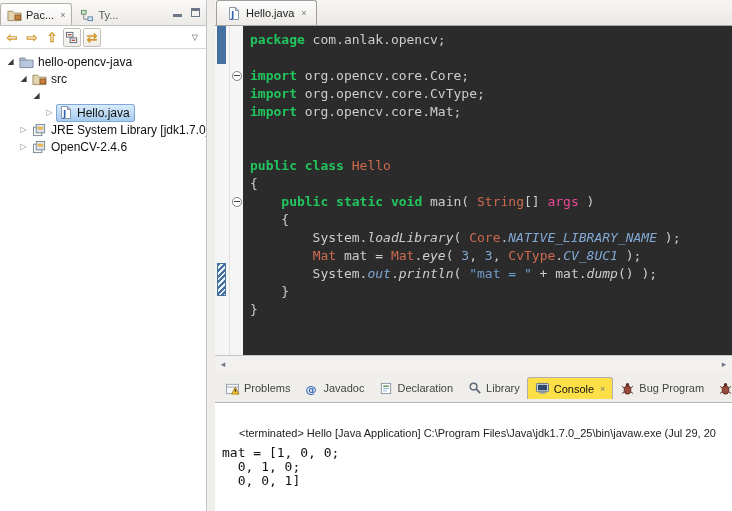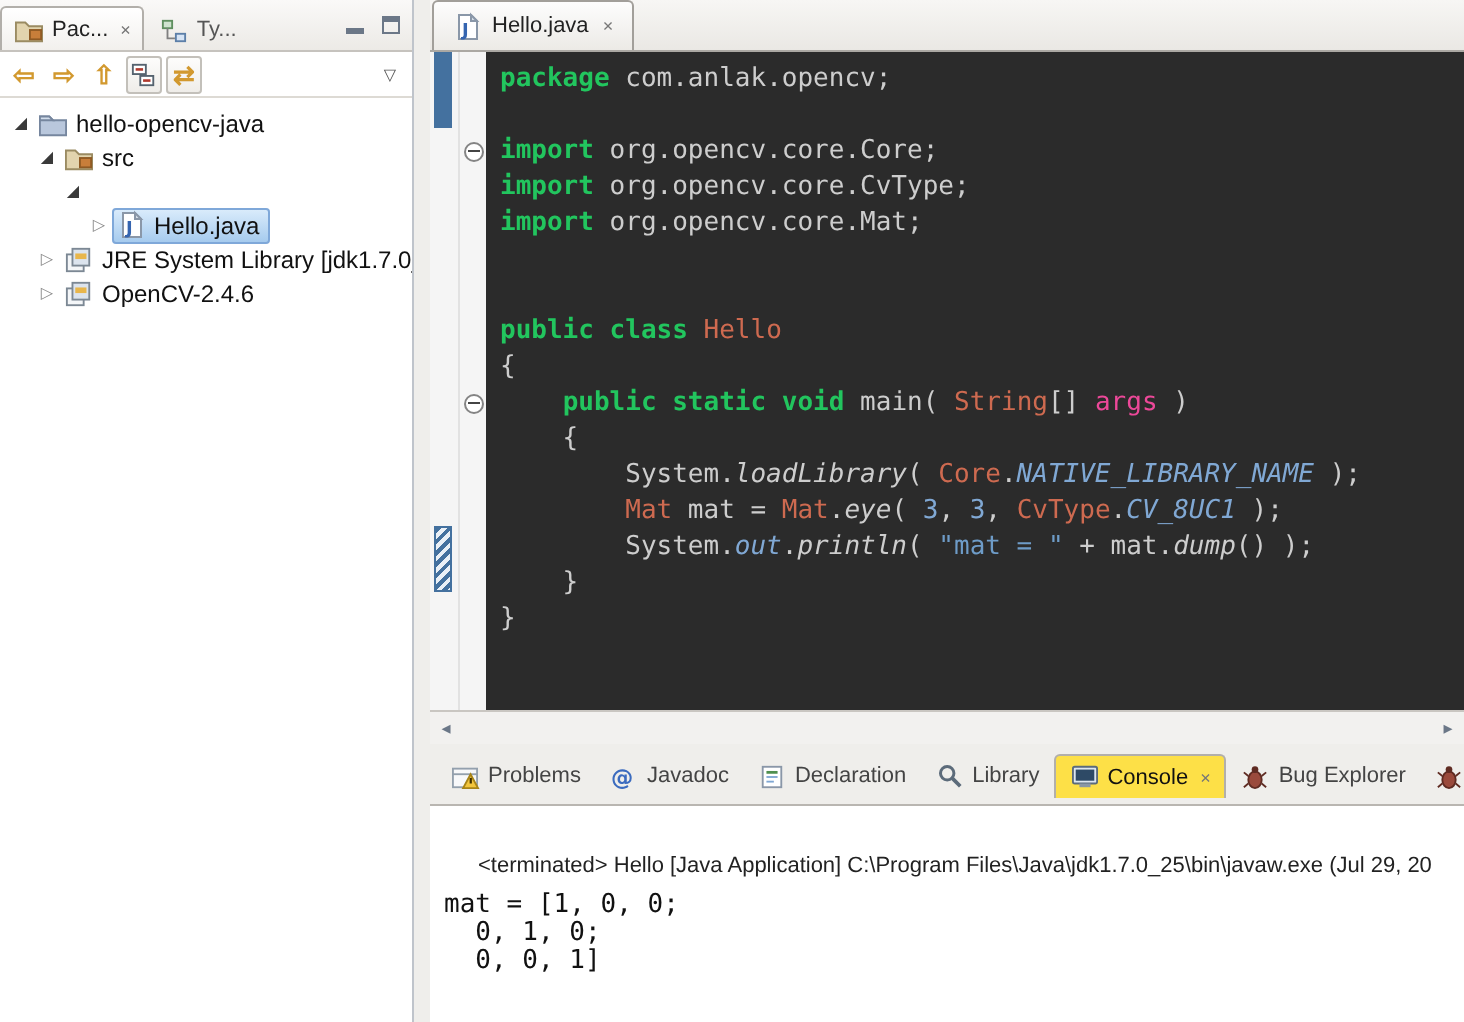--- a/index.html
+++ b/index.html
@@ -298,21 +298,21 @@
           <span class="ico">
             <svg width="13" height="13" viewBox="0 0 14 14">
               <ellipse cx="7" cy="8.5" rx="3.6" ry="4.5" fill="#9A4A3C" stroke="#5F2B22"></ellipse>
               <circle cx="7" cy="3" r="1.8" fill="#5F2B22"></circle>
               <line x1="3.4" y1="6.5" x2="1" y2="4.5" stroke="#5F2B22"></line>
               <line x1="10.6" y1="6.5" x2="13" y2="4.5" stroke="#5F2B22"></line>
               <line x1="3.4" y1="10.5" x2="1" y2="12.5" stroke="#5F2B22"></line>
               <line x1="10.6" y1="10.5" x2="13" y2="12.5" stroke="#5F2B22"></line>
             </svg>
           </span>
-          <span>Bug Explorer</span>
+          <span>Bug Program</span>
         </div>
         <div class="btab">
           <span class="ico">
             <svg width="13" height="13" viewBox="0 0 14 14">
               <ellipse cx="7" cy="8.5" rx="3.6" ry="4.5" fill="#9A4A3C" stroke="#5F2B22"></ellipse>
               <circle cx="7" cy="3" r="1.8" fill="#5F2B22"></circle>
               <line x1="3.4" y1="6.5" x2="1" y2="4.5" stroke="#5F2B22"></line>
               <line x1="10.6" y1="6.5" x2="13" y2="4.5" stroke="#5F2B22"></line>
               <line x1="3.4" y1="10.5" x2="1" y2="12.5" stroke="#5F2B22"></line>
               <line x1="10.6" y1="10.5" x2="13" y2="12.5" stroke="#5F2B22"></line>

